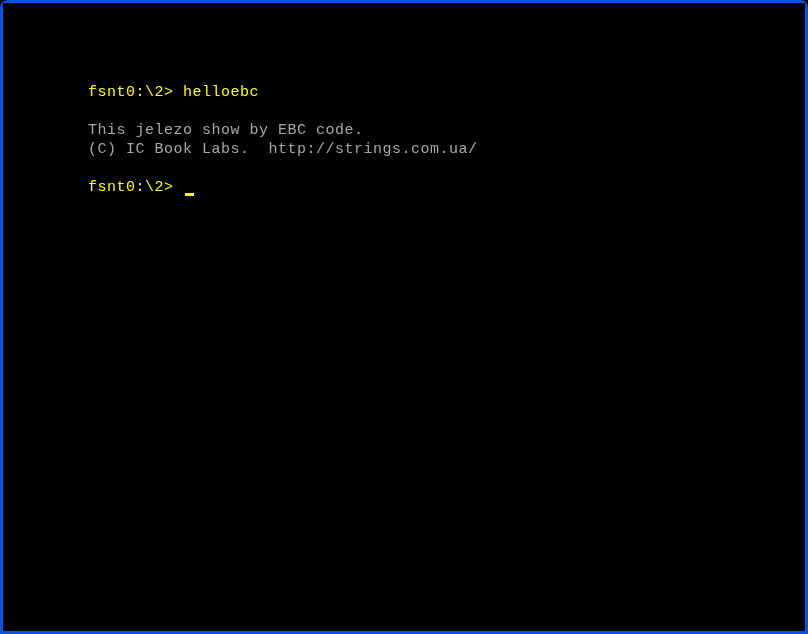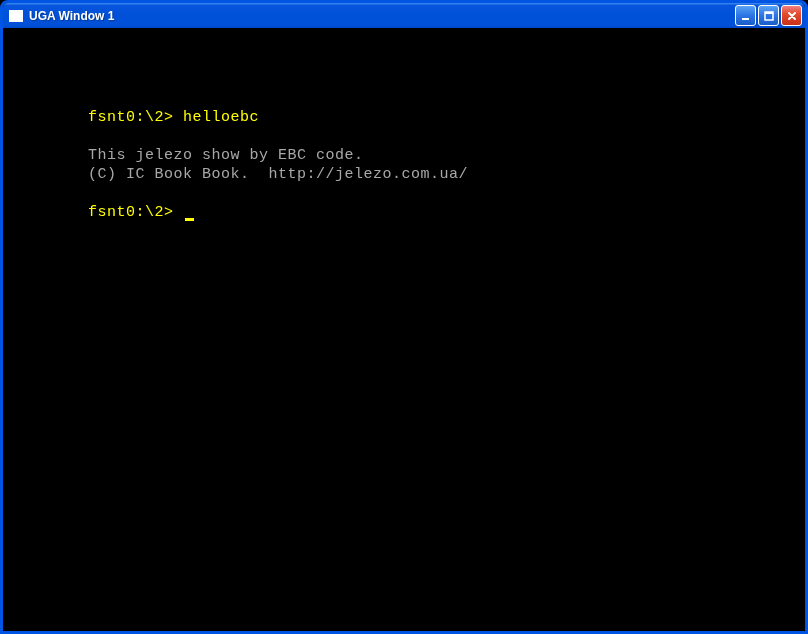--- a/index.html
+++ b/index.html
@@ -100,43 +100,21 @@
       margin-left: 2px;
     }
     .spacer {
       height: 19px;
     }
   </style>
 </head>
 <body>
 
 <div class="window">
-  <div class="titlebar">
-    <div class="app-icon"></div>
-    <div class="title-text">UGA Window 1</div>
-    <div class="window-controls">
-      <div class="win-btn blue">
-        <svg width="12" height="12" viewBox="0 0 12 12">
-          <rect x="2" y="8" width="7" height="2" fill="#fff"></rect>
-        </svg>
-      </div>
-      <div class="win-btn blue">
-        <svg width="12" height="12" viewBox="0 0 12 12">
-          <rect x="2" y="2" width="8" height="8" fill="none" stroke="#fff" stroke-width="1.5"></rect>
-          <rect x="2" y="2" width="8" height="2" fill="#fff"></rect>
-        </svg>
-      </div>
-      <div class="win-btn red">
-        <svg width="12" height="12" viewBox="0 0 12 12">
-          <path d="M3 3 L9 9 M9 3 L3 9" stroke="#fff" stroke-width="2" stroke-linecap="round"></path>
-        </svg>
-      </div>
-    </div>
-  </div>
   <div class="terminal">
     <div class="line"><span class="prompt">fsnt0:\2&gt; </span><span class="cmd">helloebc</span></div>
     <div class="spacer"></div>
     <div class="line output">This jelezo show by EBC code.</div>
-    <div class="line output">(C) IC Book Book.  http://jelezo.com.ua/</div>
+    <div class="line output">(C) IC Book Labs.  http://strings.com.ua/</div>
     <div class="spacer"></div>
     <div class="line"><span class="prompt">fsnt0:\2&gt; </span><span class="cursor"></span></div>
   </div>
 </div>
 
 </body></html>

